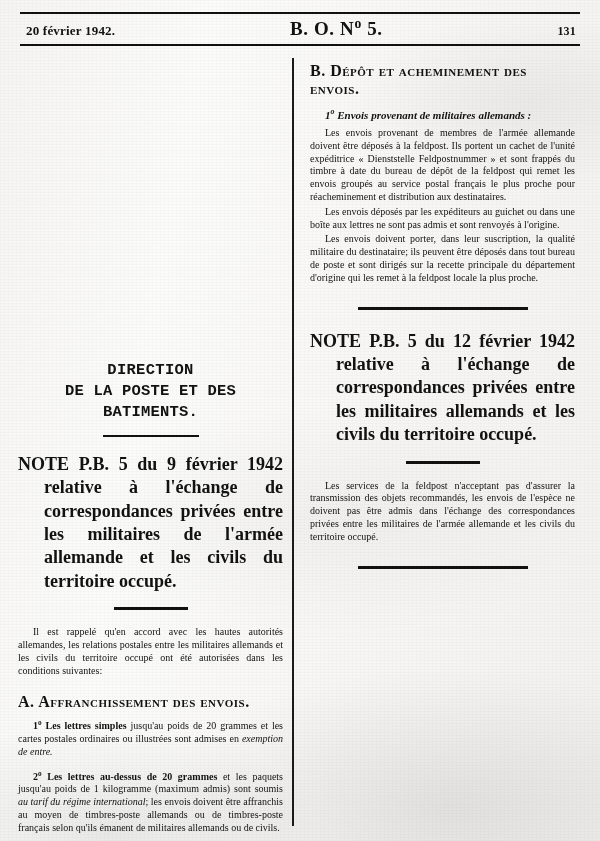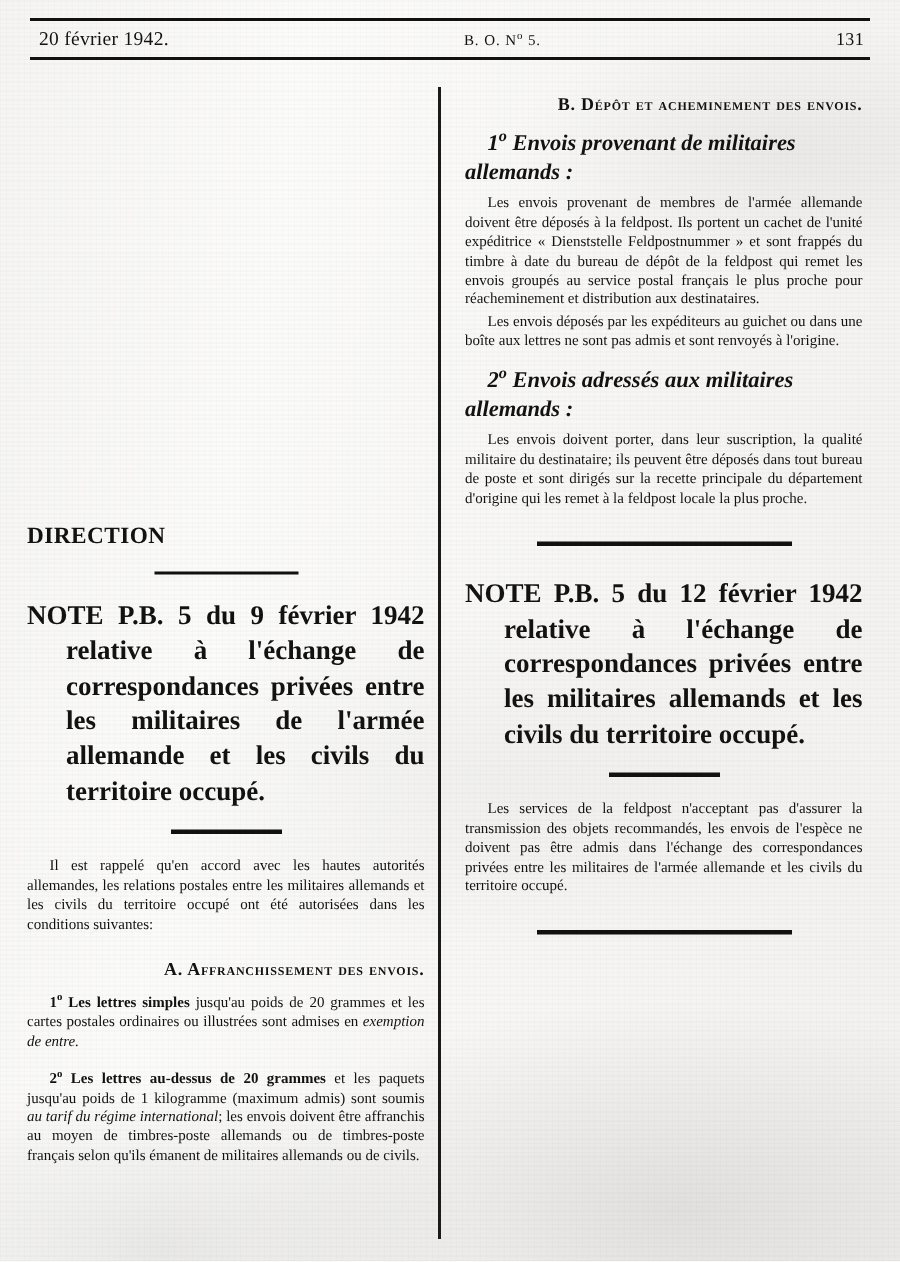--- a/index.html
+++ b/index.html
@@ -48,26 +48,26 @@
     height: 2px;
     background: #111;
     width: 100%;
     margin-top: 1px;
   }
   .masthead-row {
     display: flex;
     align-items: baseline;
     justify-content: space-between;
     padding: 4px 4px 3px 6px;
-    font-weight: normal;
+    font-weight: bold;
     font-size: 13px;
     letter-spacing: 0.2px;
   }
   .masthead-center {
-    font-size: 10px;
+    font-size: 19px;
     letter-spacing: 0.6px;
   }
   .masthead-center sup,
   .ordinal {
     font-size: 0.72em;
     vertical-align: super;
     line-height: 0;
   }
   .masthead-page {
     font-size: 12px;
@@ -93,25 +93,27 @@
     position: absolute;
     left: 292px;
     top: 0px;
     width: 2px;
     height: 768px;
     background: #1a1a1a;
   }
 
   
   .dept-title {
+    text-align: center;
     font-weight: bold;
     font-size: 15.5px;
     line-height: 1.35;
     letter-spacing: 0.3px;
-    margin: 0;
+    margin: 12px;
+    font-family: Liberation Mono, monospace;
   }
   .dept-title .line2 {
     display: block;
     font-size: 15.5px;
     letter-spacing: 0.2px;
   }
 
   .rule-short {
     width: 96px;
     height: 2px;
@@ -145,35 +147,35 @@
     font-weight: bold;
     font-size: 18px;
     line-height: 1.30;
     text-align: justify;
     margin: 0;
     padding-left: 26px;
     text-indent: -26px;
   }
 
   .section-head {
-    text-align: right;
-    font-weight: bold;
-    font-size: 12px;
+    text-align: left;
+    font-weight: bold;
+    font-size: 16px;
     font-variant: small-caps;
     letter-spacing: 0.5px;
     margin: 16px 0 9px 0;
   }
 
   .item-lead { font-weight: bold; }
   .ital { font-style: italic; }
 
   .subhead {
     font-style: italic;
     font-weight: bold;
-    font-size: 15px;
+    font-size: 11px;
     line-height: 1.28;
     text-align: left;
     margin: 10px 0 5px 0;
     text-indent: 15px;
   }
 
   .spacer-sm { height: 10px; }
   .top-pad-left { height: 290px; }
 </style>
 </head>
@@ -196,20 +198,21 @@
   <div class="columns">
 
     <div class="divider"></div>
 
     <div class="col col-left">
 
       <div class="top-pad-left"></div>
 
       <div class="dept-title">
         <span>DIRECTION</span>
+        <span class="line2">DE LA POSTE ET DES BATIMENTS.</span>
       </div>
 
       <div class="rule-short"></div>
 
       <div class="note-block">NOTE P.B. 5 du 9 février 1942 relative à l'échange de correspondances privées entre les militaires de l'armée allemande et les civils du territoire occupé.</div>
 
       <div class="rule-medium"></div>
 
       <p class="indent">Il est rappelé qu'en accord avec les hautes autorités allemandes, les relations postales entre les militaires allemands et les civils du territoire occupé ont été autorisées dans les conditions suivantes:</p>
 
@@ -226,21 +229,20 @@
     <div class="col col-right">
 
       <div class="section-head" style="margin-top:4px;">B. Dépôt et acheminement des envois.</div>
 
       <div class="subhead"><span>1</span><span class="ordinal">o</span><span>&nbsp;</span><span>Envois provenant de militaires allemands :</span></div>
 
       <p class="indent">Les envois provenant de membres de l'armée allemande doivent être déposés à la feldpost. Ils portent un cachet de l'unité expéditrice « Dienststelle Feldpostnummer » et sont frappés du timbre à date du bureau de dépôt de la feldpost qui remet les envois groupés au service postal français le plus proche pour réacheminement et distribution aux destinataires.</p>
 
       <p class="indent">Les envois déposés par les expéditeurs au guichet ou dans une boîte aux lettres ne sont pas admis et sont renvoyés à l'origine.</p>
 
-      <div class="subhead"><span>2</span><span class="ordinal">o</span><span>&nbsp;</span><span>Envois adressés aux militaires allemands :</span></div>
 
       <p class="indent">Les envois doivent porter, dans leur suscription, la qualité militaire du destinataire; ils peuvent être déposés dans tout bureau de poste et sont dirigés sur la recette principale du département d'origine qui les remet à la feldpost locale la plus proche.</p>
 
       <div class="rule-long"></div>
 
       <div class="note-block">NOTE P.B. 5 du 12 février 1942 relative à l'échange de correspondances privées entre les militaires allemands et les civils du territoire occupé.</div>
 
       <div class="rule-medium"></div>
 
       <p class="indent">Les services de la feldpost n'acceptant pas d'assurer la transmission des objets recommandés, les envois de l'espèce ne doivent pas être admis dans l'échange des correspondances privées entre les militaires de l'armée allemande et les civils du territoire occupé.</p>

